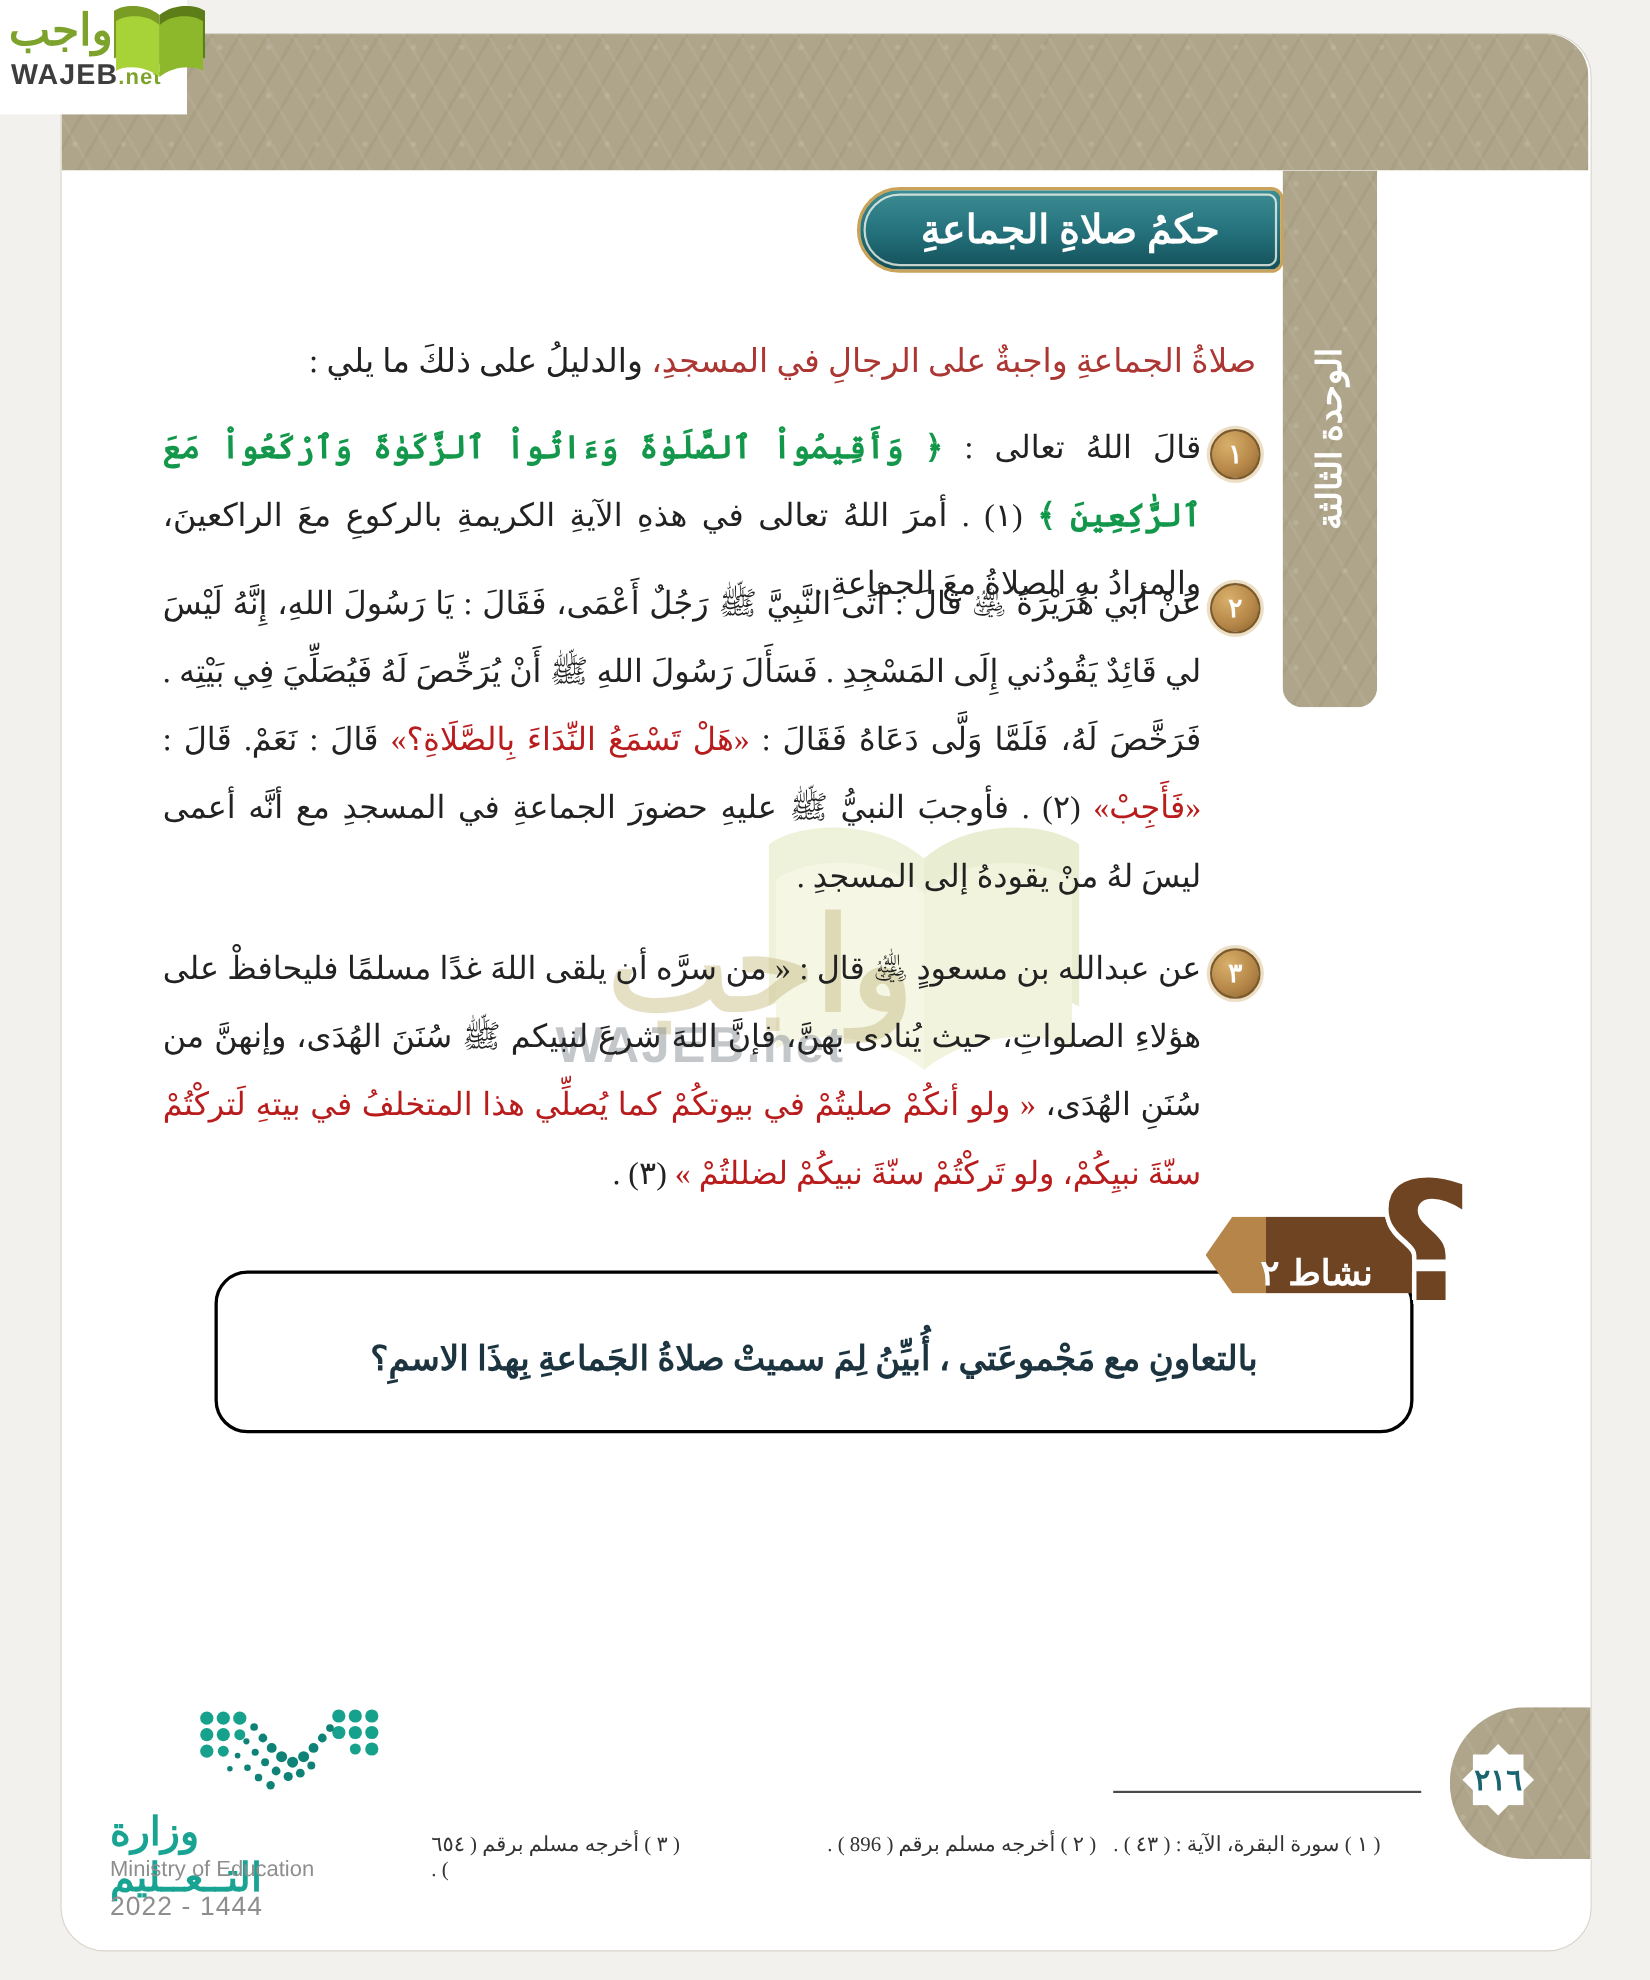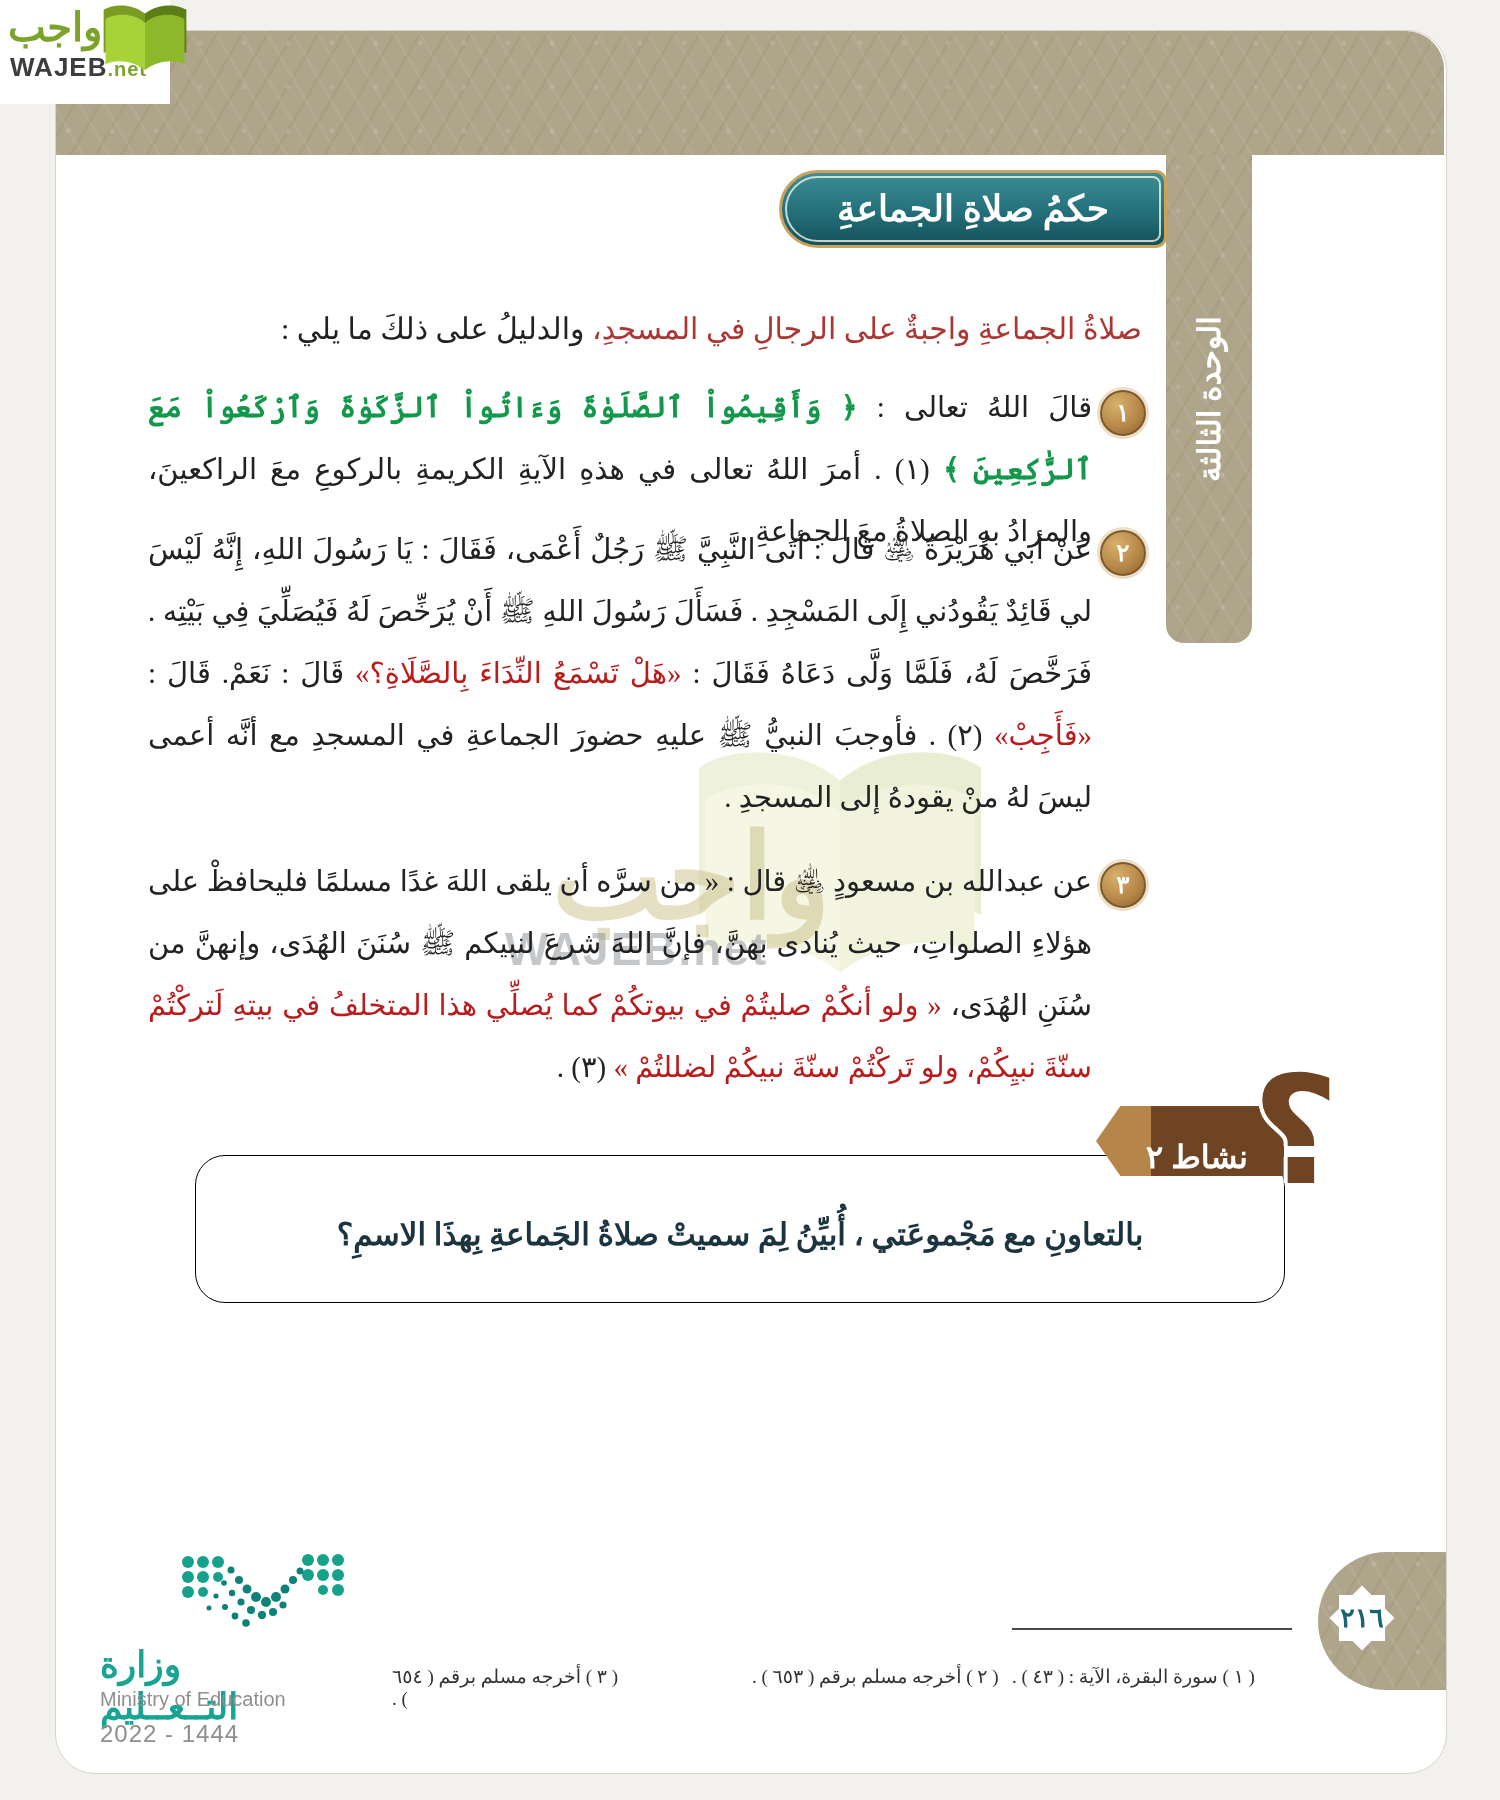--- a/index.html
+++ b/index.html
@@ -61,21 +61,21 @@
     color:#fff;font-size:24px;font-weight:bold;display:flex;align-items:center;justify-content:center;
   }
 
   .watermark{position:absolute;pointer-events:none;}
   .wm-ar{left:552px;top:808px;font-size:118px;font-weight:bold;color:#c9bd85;opacity:.48;}
   .wm-en{left:505px;top:922px;font-size:46px;font-weight:bold;color:#8b9197;opacity:.5;font-family:"Liberation Sans",sans-serif;letter-spacing:2px;}
   .wm-book{left:640px;top:742px;opacity:.55;}
 
   .act-box{
     position:absolute;left:195px;top:1155px;width:1090px;height:148px;box-sizing:border-box;
-    border:1px solid #000000;border-radius:30px;background:#fff;z-index:1;
+    border:3px solid #000000;border-radius:30px;background:#fff;z-index:1;
     display:flex;align-items:center;justify-content:center;
   }
   .act-q{font-size:31px;font-weight:bold;color:#1c3440;padding-top:10px;}
   .act-tag{
     position:absolute;left:1096px;top:1106px;width:188px;height:70px;z-index:3;
     background:linear-gradient(90deg,#b5854a 0,#b5854a 29%,#6f4423 29%,#6f4423 100%);
     clip-path:polygon(0 50%,13% 0,100% 0,100% 100%,13% 100%);
     display:flex;align-items:flex-end;justify-content:center;
   }
   .act-tag span{color:#fff;font-size:32px;font-weight:bold;margin-right:-14px;}
@@ -151,21 +151,21 @@
 <div class="act-box">
   <div class="act-q rtl">بالتعاونِ مع مَجْموعَتي ، أُبيِّنُ لِمَ سميتْ صلاةُ الجَماعةِ بِهذَا الاسمِ؟</div>
 </div>
 <div class="act-tag">
   <span class="rtl">نشاط ٢</span>
 </div>
 <div class="act-qmark">؟</div>
 
 <div class="fn-line"></div>
 <div class="footnote fn1 rtl">( ١ ) سورة البقرة، الآية : ( ٤٣ ) .</div>
-<div class="footnote fn2 rtl">( ٢ ) أخرجه مسلم برقم ( ٦٥٣ ) .</div>
+<div class="footnote fn2 rtl">( ٢ ) أخرجه مسلم برقم ( 896 ) .</div>
 <div class="footnote fn3 rtl">( ٣ ) أخرجه مسلم برقم ( ٦٥٤ ) .</div>
 
 <svg class="moe-dots" width="182" height="80" viewBox="0 0 182 80">
   <g fill="#16a18c">
     <circle cx="12" cy="10" r="6"></circle>
       <circle cx="27" cy="10" r="6"></circle>
       <circle cx="42" cy="10" r="6"></circle>
     <circle cx="12" cy="25" r="6"></circle>
       <circle cx="27" cy="25" r="6"></circle>
       <circle cx="42" cy="25" r="5"></circle>

